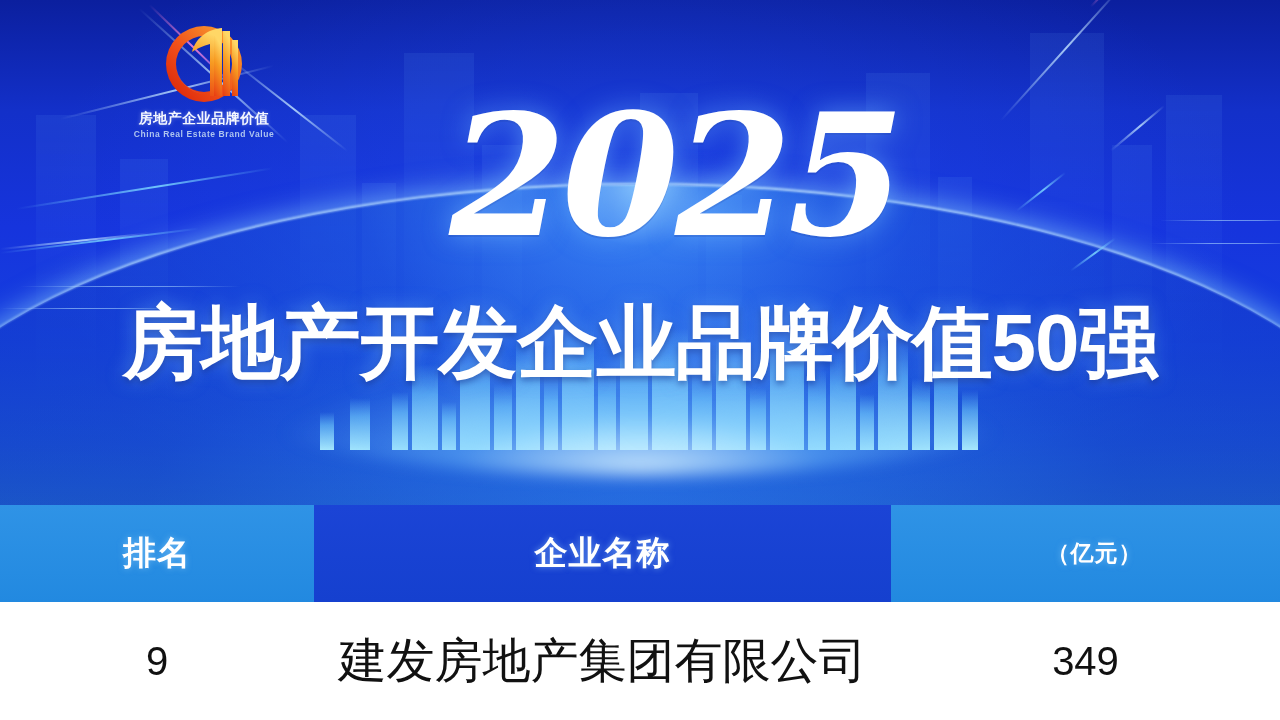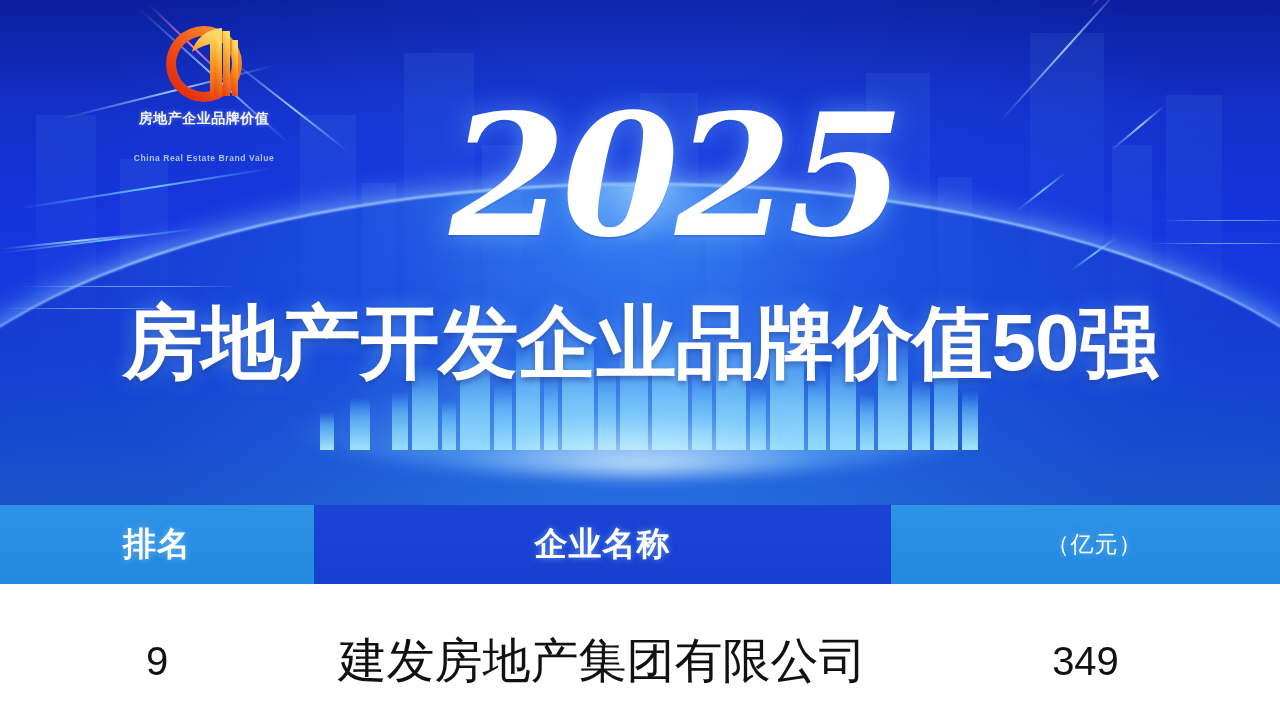--- a/index.html
+++ b/index.html
@@ -55,48 +55,48 @@
   
   .logo{position:absolute;left:124px;top:22px;width:160px;height:122px;}
   .logo-mark{position:absolute;left:38px;top:0;width:84px;height:84px;}
   .logo-cn{
     position:absolute;left:0;top:88px;width:160px;text-align:center;
     font-size:14px;font-weight:700;color:#f4f7ff;letter-spacing:.5px;
     text-shadow:0 0 4px rgba(255,255,255,.35);white-space:nowrap;
   }
   .logo-en{
     position:absolute;left:0;top:107px;width:160px;text-align:center;
-    font-size:8.5px;font-weight:700;color:#aec4ef;letter-spacing:.6px;white-space:nowrap;margin-top:24px;
+    font-size:8.5px;font-weight:700;color:#aec4ef;letter-spacing:.6px;white-space:nowrap;
   }
 
   
   .year{
     position:absolute;left:0;top:92px;width:1280px;text-align:center;
     font-family:"DejaVu Serif","Liberation Serif",serif;
     font-size:168px;line-height:168px;font-weight:700;font-style:italic;
     color:#ffffff;letter-spacing:-4px;
     text-shadow:0 0 26px rgba(120,190,255,.55), 0 2px 0 rgba(10,40,150,.25);
     margin-left:35px;
   }
   .headline{
     position:absolute;left:0;top:300px;width:1280px;text-align:center;
     font-size:80px;line-height:86px;font-weight:900;
     color:#ffffff;letter-spacing:-1px;white-space:nowrap;
     text-shadow:0 0 18px rgba(130,200,255,.5), 0 3px 6px rgba(6,26,120,.55);
   }
 
   
   .thead{position:absolute;left:0;top:505px;width:1280px;height:97px;display:flex;}
-  .th{display:flex;align-items:center;justify-content:center;height:79px;color:#ffffff;
+  .th{display:flex;align-items:center;justify-content:center;height:97px;color:#ffffff;
       font-size:33px;font-weight:700;letter-spacing:1px;white-space:nowrap;
       text-shadow:0 0 6px rgba(160,215,255,.55);}
   .th-rank{width:314px;background:linear-gradient(180deg,#2f93e6 0%,#2289e0 100%);}
   .th-name{width:577px;background:linear-gradient(180deg,#1b44d6 0%,#1540cf 100%);}
   .th-value{width:389px;background:linear-gradient(180deg,#2f93e6 0%,#2289e0 100%);}
-  .unit{font-size:23px;font-weight:400;margin-left:18px;}
+  .unit{font-size:23px;font-weight:700;margin-left:18px;}
 
   .trow{position:absolute;left:0;top:602px;width:1280px;height:118px;display:flex;background:#ffffff;}
   .td{display:flex;align-items:center;justify-content:center;height:118px;color:#111111;
       font-size:40px;font-weight:400;white-space:nowrap;}
   .td-rank{width:314px;}
   .td-name{width:577px;font-size:48px;}
   .td-value{width:389px;}
 </style>
 </head>
 <body>

